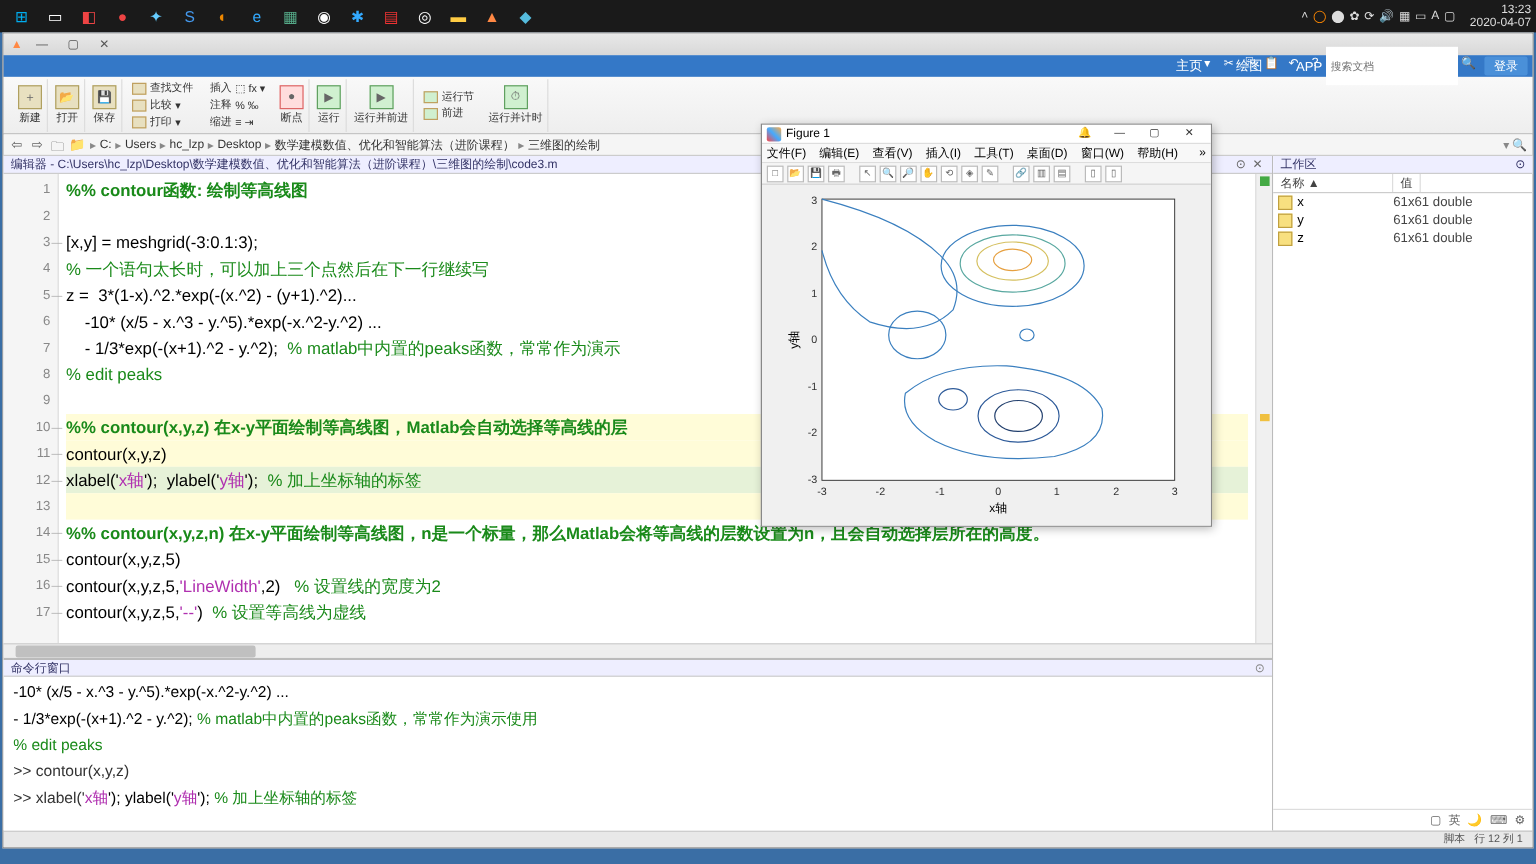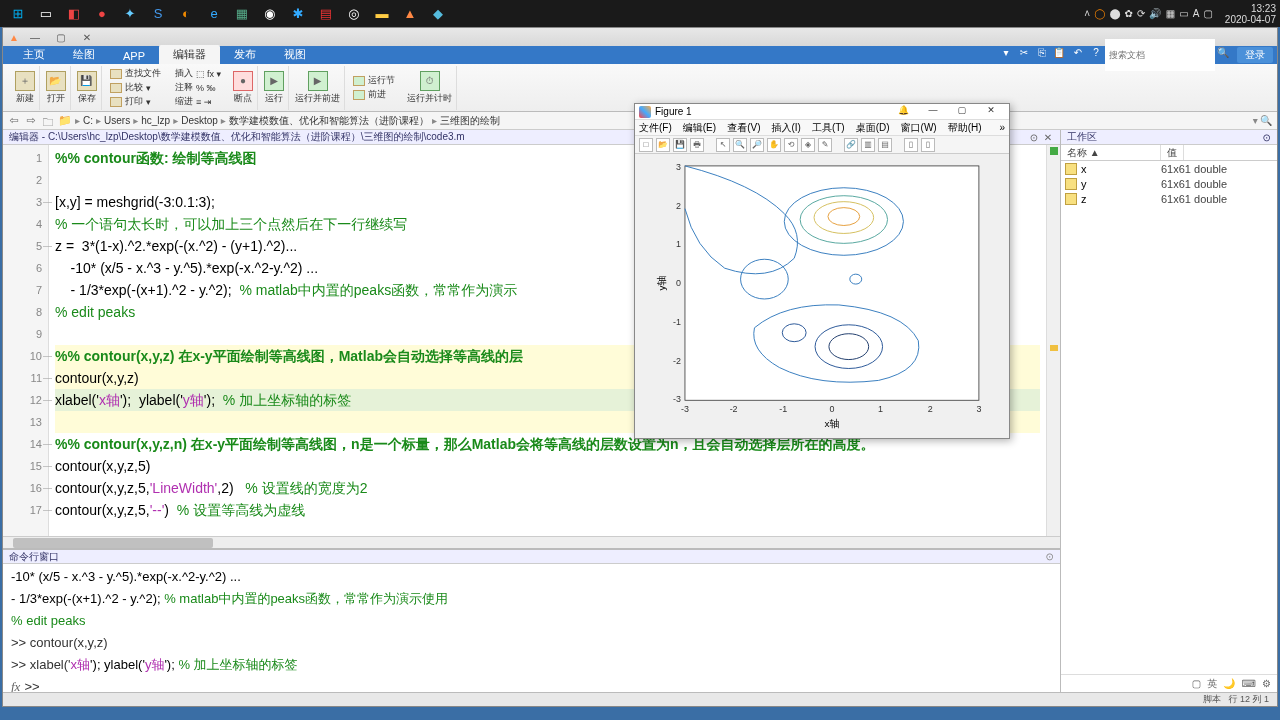--- a/index.html
+++ b/index.html
@@ -11,21 +11,21 @@
 .taskbar-right { position: absolute; right: 4px; display: flex; align-items: center; gap: 4px; }
 .taskbar-right span { color: #ddd; font-size: 10px; }
 .clock { color: #ddd; font-size: 10px; text-align: right; line-height: 11px; margin-left: 8px; }
 
 .matlab-window { position: absolute; top: 27px; left: 2px; width: 1276px; height: 680px; background: #f0f0f0; border: 1px solid #888; }
 .titlebar { height: 18px; background: linear-gradient(#e8e8e8,#d8d8d8); display: flex; align-items: center; padding: 0 6px; font-size: 10px; color: #444; }
 .titlebar-text { flex: 1; }
 .titlebar-btns { display: flex; gap: 2px; }
 .titlebar-btns span { width: 24px; height: 14px; display: flex; align-items: center; justify-content: center; font-size: 10px; cursor: pointer; color: #555; }
 
-.ribbon-tabs { height: 18px; background: #3478c7; display: flex; align-items: flex-end; padding-left: 6px; position: relative; }
+.ribbon-tabs { height: 18px; background: #3478c7; display: flex; align-items: flex-end; padding-left: 6px; position: relative; justify-content: flex-end; }
 .ribbon-tab { padding: 2px 14px; font-size: 11px; color: #fff; cursor: pointer; }
 .ribbon-tab.active { background: #f5f5f5; color: #333; border-radius: 2px 2px 0 0; }
 .ribbon-right { position: absolute; right: 4px; top: 0; display: flex; align-items: center; height: 18px; }
 .ribbon-right .icon-btn { width: 18px; height: 16px; color: #fff; font-size: 10px; text-align: center; cursor: pointer; }
 .ribbon-search { width: 110px; height: 14px; font-size: 9px; padding: 16px 4px; border: none; background: #fff; }
 .login-btn { background: #4a90d9; color: #fff; font-size: 10px; padding: 1px 8px; border-radius: 2px; margin-left: 4px; cursor: pointer; }
 
 .ribbon-content { height: 48px; background: linear-gradient(#f9f9f9,#eee); border-bottom: 1px solid #bbb; display: flex; align-items: center; padding: 0 8px; gap: 2px; }
 .ribbon-group { display: flex; flex-direction: column; align-items: center; padding: 2px 4px; border-right: 1px solid #ddd; height: 44px; justify-content: center; }
 .ribbon-group .ico { width: 20px; height: 20px; background: #e8e0c0; border: 1px solid #b0a060; font-size: 10px; display: flex; align-items: center; justify-content: center; color: #666; }
@@ -306,21 +306,20 @@
         <div class="cmd-header">
           <span>命令行窗口</span>
             <span class="x">⊙</span>
         </div>
         <div class="cmd-lines">
           <div>   -10* (x/5 - x.^3 - y.^5).*exp(-x.^2-y.^2) ...</div>
           <div><span>   - 1/3*exp(-(x+1).^2 - y.^2);  </span><span class="kw-comment">% matlab中内置的peaks函数，常常作为演示使用</span></div>
           <div><span class="kw-comment">% edit peaks</span></div>
           <div class="prompt">&gt;&gt; contour(x,y,z)</div>
           <div><span class="prompt">&gt;&gt; xlabel('</span><span class="kw-string">x轴</span><span>');  ylabel('</span><span class="kw-string">y轴</span><span>');  </span><span class="kw-comment">% 加上坐标轴的标签</span></div>
-          <div><span style="font-style:italic;font-family:serif;color:#666;margin-right:4px">fx</span><span class="prompt">&gt;&gt; </span></div>
         </div>
       </div>
     </div>
 
     <div class="workspace-panel">
       <div class="ws-header">
           <span>工作区</span>
           <span class="x">⊙</span>
         </div>
       <div class="ws-cols">

